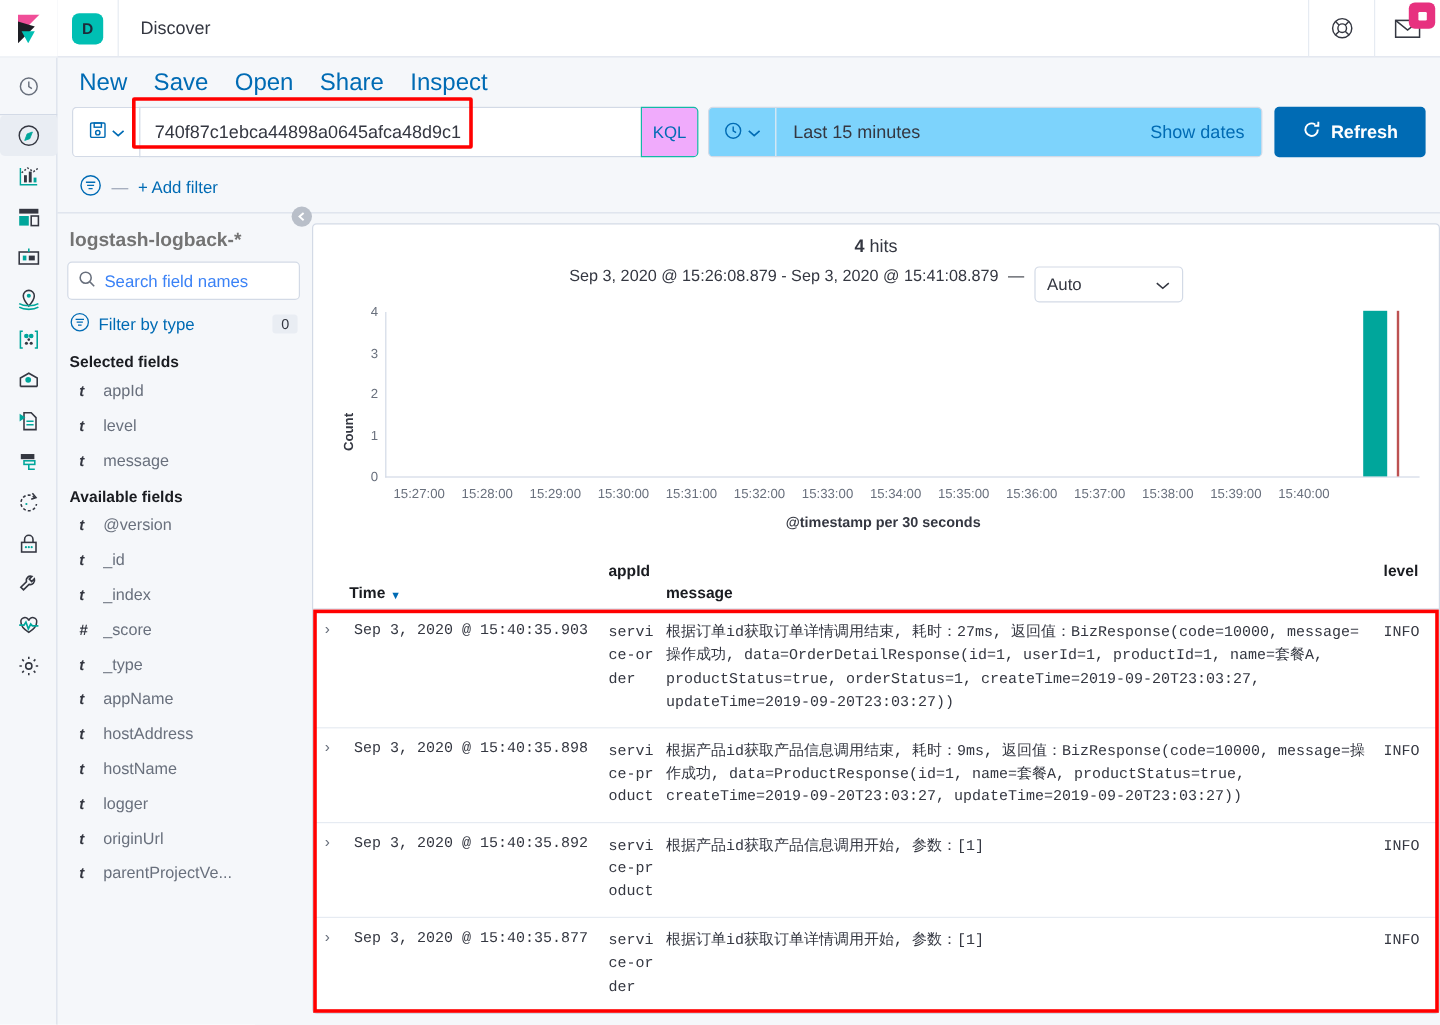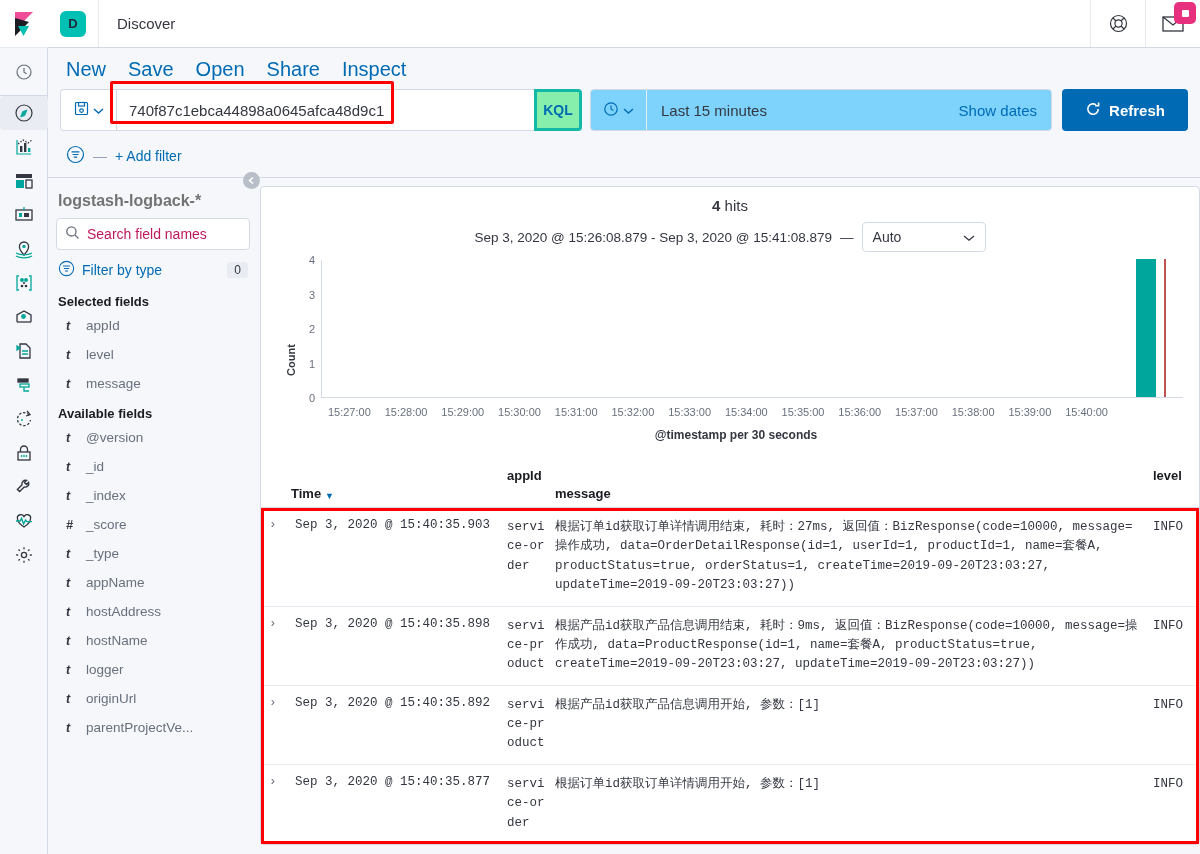--- a/index.html
+++ b/index.html
@@ -91,24 +91,24 @@
     display: flex; align-items: center; justify-content: center; gap: 4px;
     color: #006bb4; cursor: pointer;
   }
   .qb-input {
     flex: 1; background: #fff; border: 1px solid #d3dae6; border-right: none;
     display: flex; align-items: center; padding: 0 12px;
     font-size: 15px; color: #343741; min-width: 0;
     overflow: hidden; white-space: nowrap;
   }
   .qb-kql {
-    width: 48px; background: #86efac; border: 3px solid #14b8a6;
+    width: 48px; background: #f0abfc; border: 1px solid #14b8a6;
     border-radius: 0 4px 4px 0;
     display: flex; align-items: center; justify-content: center;
-    color: #006bb4; font-size: 14px; cursor: pointer; font-weight: bold;
+    color: #006bb4; font-size: 14px; cursor: pointer;
   }
   .qb-gap { width: 8px; }
   .qb-dates {
     flex: 0 0 462px; display: flex; align-items: center;
     background: #7dd3fc; border: 1px solid #d3dae6; border-radius: 4px;
     height: 42px; overflow: hidden;
   }
   .qb-clockbtn {
     width: 56px; height: 100%; display: flex; align-items: center; justify-content: center;
     gap: 4px; color: #006bb4; border-right: 1px solid #e6ebf2; cursor: pointer;
@@ -139,21 +139,21 @@
     width: 212px; min-width: 212px;
     padding: 10px 10px 0 8px;
     overflow: hidden;
   }
   .idx-title { font-weight: 700; font-size: 16px; color: #737373; padding: 4px 0 8px 2px; }
   .search-field {
     position: relative; background: #fff; border: 1px solid #d3dae6; border-radius: 4px;
     height: 32px; display: flex; align-items: center; padding: 0 8px; gap: 7px;
     overflow: hidden;
   }
-  .search-field span { color: #be185d; font-size: 14px; white-space: nowrap; }
+  .search-field span { color: #3b82f6; font-size: 14px; white-space: nowrap; }
   .filter-by-type {
     display: flex; align-items: center; gap: 7px; padding: 10px 2px 6px 2px;
   }
   .filter-by-type .fbt-label { color: #006bb4; font-size: 14px; cursor: pointer; }
   .fbt-badge {
     margin-left: auto; background: #e9edf3; border-radius: 3px;
     padding: 1px 7px; font-size: 12px; color: #343741;
   }
   .fld-group { font-weight: 700; font-size: 13px; color: #1a1c21; padding: 8px 2px 2px 2px; }
   .fld {
@@ -174,21 +174,21 @@
 
   
   #content { flex: 1; min-width: 0; padding: 8px 0 0 0; position: relative; }
   .panel {
     background: #fff; border: 1px solid #d3dae6; border-radius: 4px;
     margin: 0 0 0 0; height: 100%;
   }
   .hits-head { text-align: center; padding: 10px 0 2px 0; font-size: 15px; }
   .hits-head b { font-weight: 700; }
   .range-row {
-    display: flex; align-items: center; justify-content: center; gap: 8px;
+    display: flex; justify-content: center; gap: 8px;
     padding: 6px 0 4px 0; font-size: 13.5px; color: #343741;
   }
   .interval-select {
     border: 1px solid #d3dae6; border-radius: 4px; background: #fff;
     height: 30px; width: 124px; display: flex; align-items: center;
     justify-content: space-between; padding: 0 10px; font-size: 14px; cursor: pointer;
   }
 
   
   .chart-wrap { position: relative; height: 200px; margin: 4px 8px 0 8px; }

